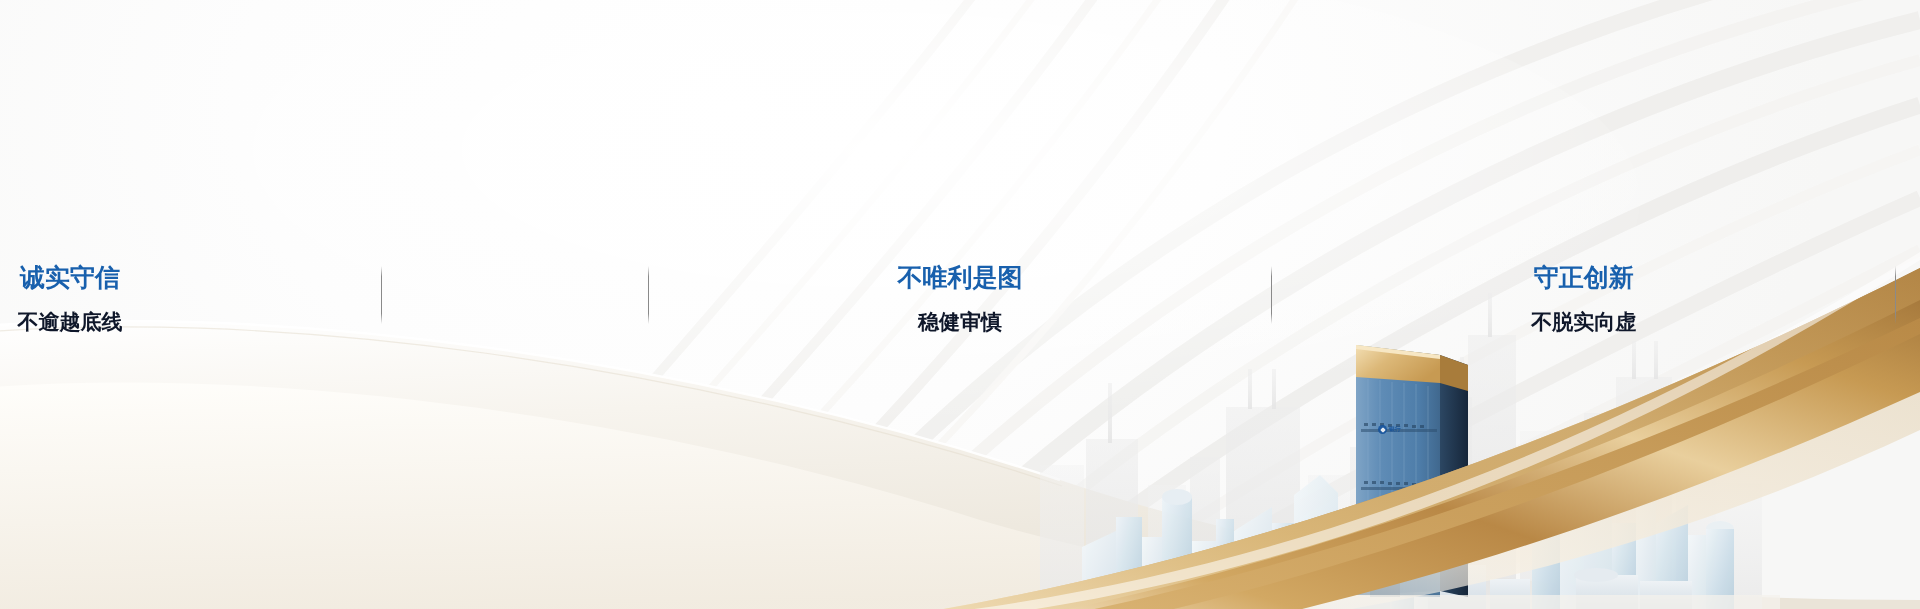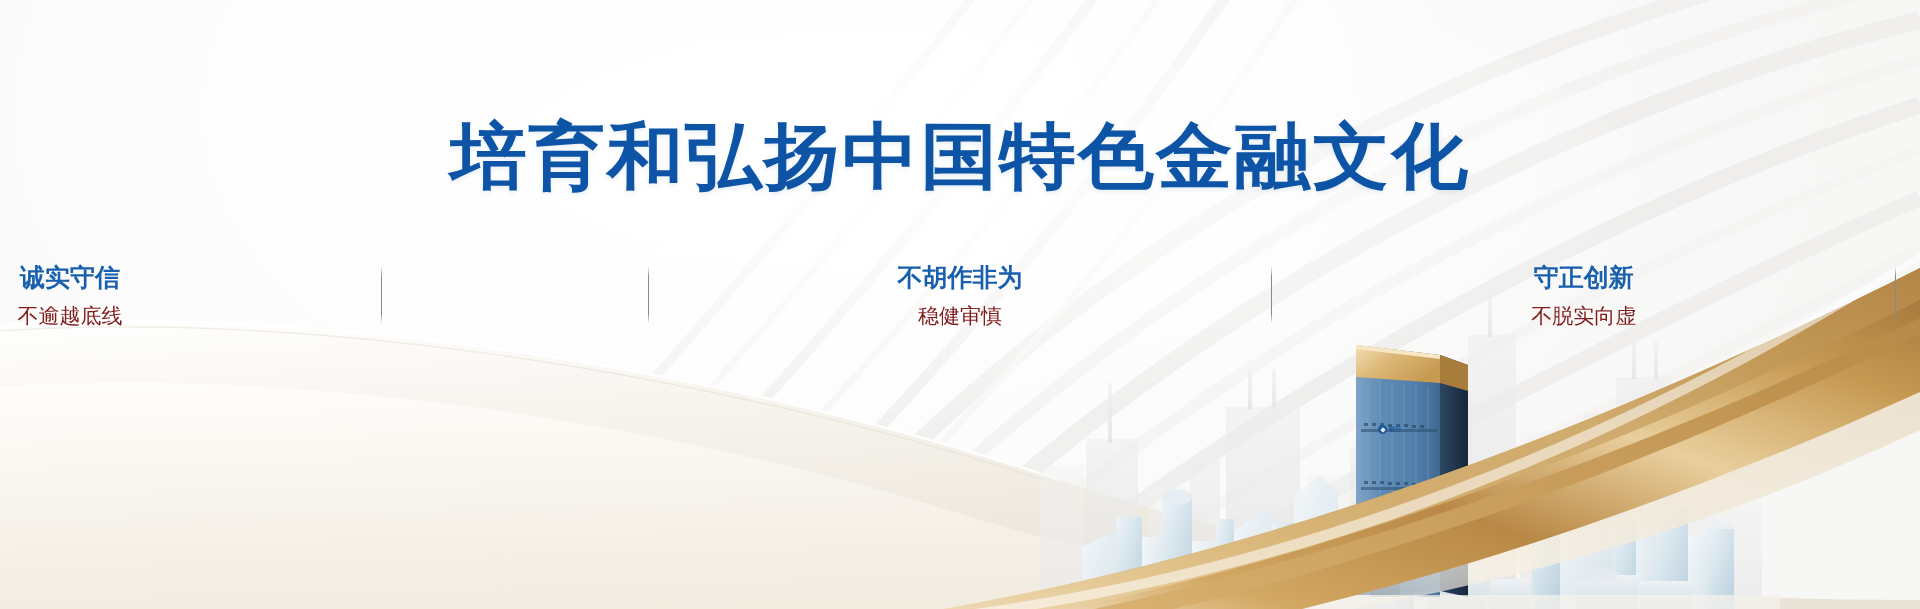--- a/index.html
+++ b/index.html
@@ -62,26 +62,26 @@
   .value-head{
     font-family:"DejaVu Sans","Liberation Sans",sans-serif;
     font-size:25px;
     line-height:32px;
     font-weight:700;
     color:#1860ad;
     letter-spacing:0px;
     white-space:nowrap;
   }
   .value-sub{
-    margin-top:8px;
+    margin-top:14px;
     font-family:"DejaVu Sans","Liberation Sans",sans-serif;
     font-size:21px;
     line-height:28px;
-    font-weight:400;
-    color:#7f1d1d;
+    font-weight:700;
+    color:#0f172a;
     white-space:nowrap;
   }
   .value-divider{
     width:1px;
     height:58px;
     margin:4px 24px 0 24px;
     background:linear-gradient(180deg,rgba(120,120,120,0) 0%,#8a8a8a 18%,#8a8a8a 82%,rgba(120,120,120,0) 100%);
     flex:0 0 auto;
   }
 
@@ -409,36 +409,33 @@
                L 1920,260
                C 1545,498 1206,602 862,630 Z" fill="#ffffff" opacity="0.55"></path>
     </svg>
   </div>
 
   <div class="tower-logo">
     <span class="mark"></span>
     <span class="txt">银行</span>
   </div>
 
-  <div class="title-wrap">
-    <div class="main-title">培育和弘扬中国特色金融文化</div>
-  </div>
 
   <div class="values">
 
     <div class="value-item">
       <div class="value-head">诚实守信</div>
       <div class="value-sub">不逾越底线</div>
     </div>
     <div class="value-divider"></div>
 
     <div class="value-divider"></div>
 
     <div class="value-item">
-      <div class="value-head">不胡作非为</div>
+      <div class="value-head">不唯利是图</div>
       <div class="value-sub">稳健审慎</div>
     </div>
     <div class="value-divider"></div>
 
     <div class="value-item">
       <div class="value-head">守正创新</div>
       <div class="value-sub">不脱实向虚</div>
     </div>
     <div class="value-divider"></div>
 

